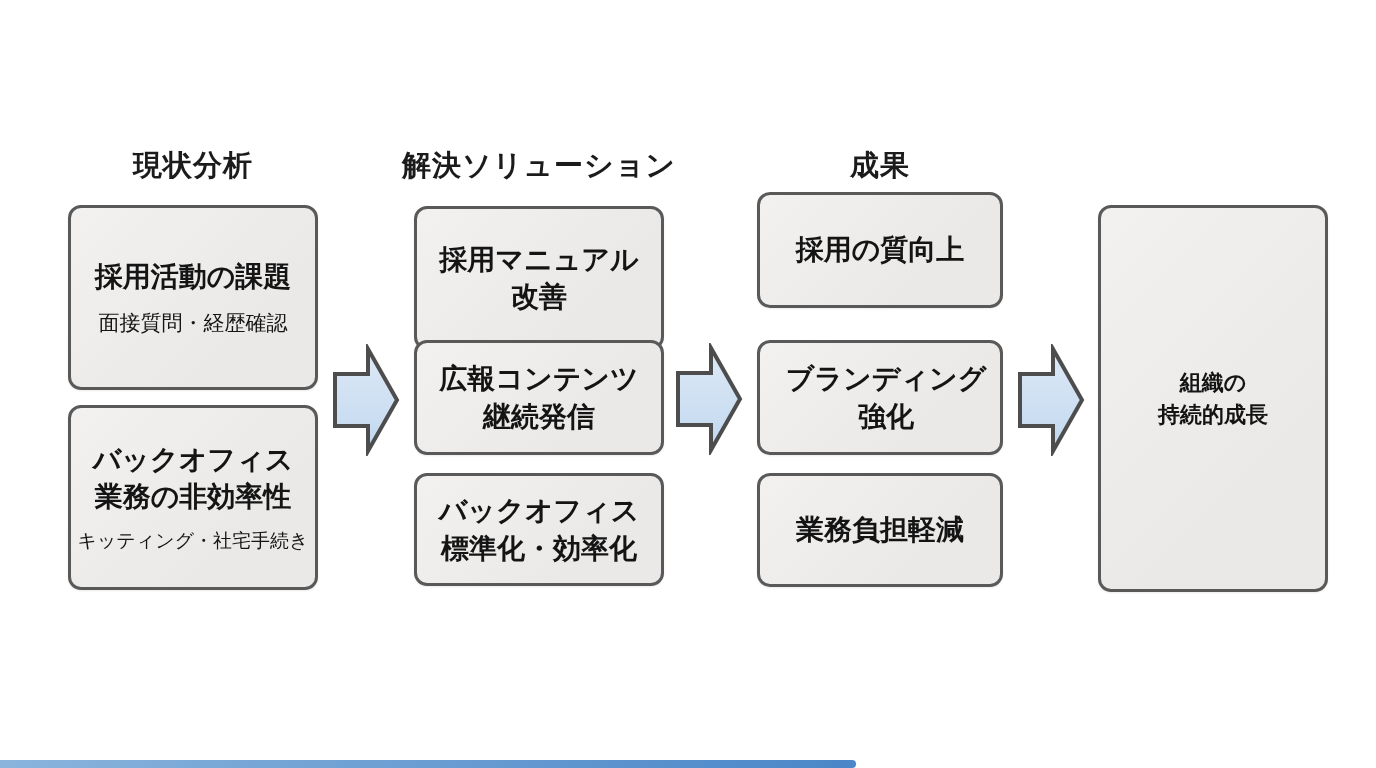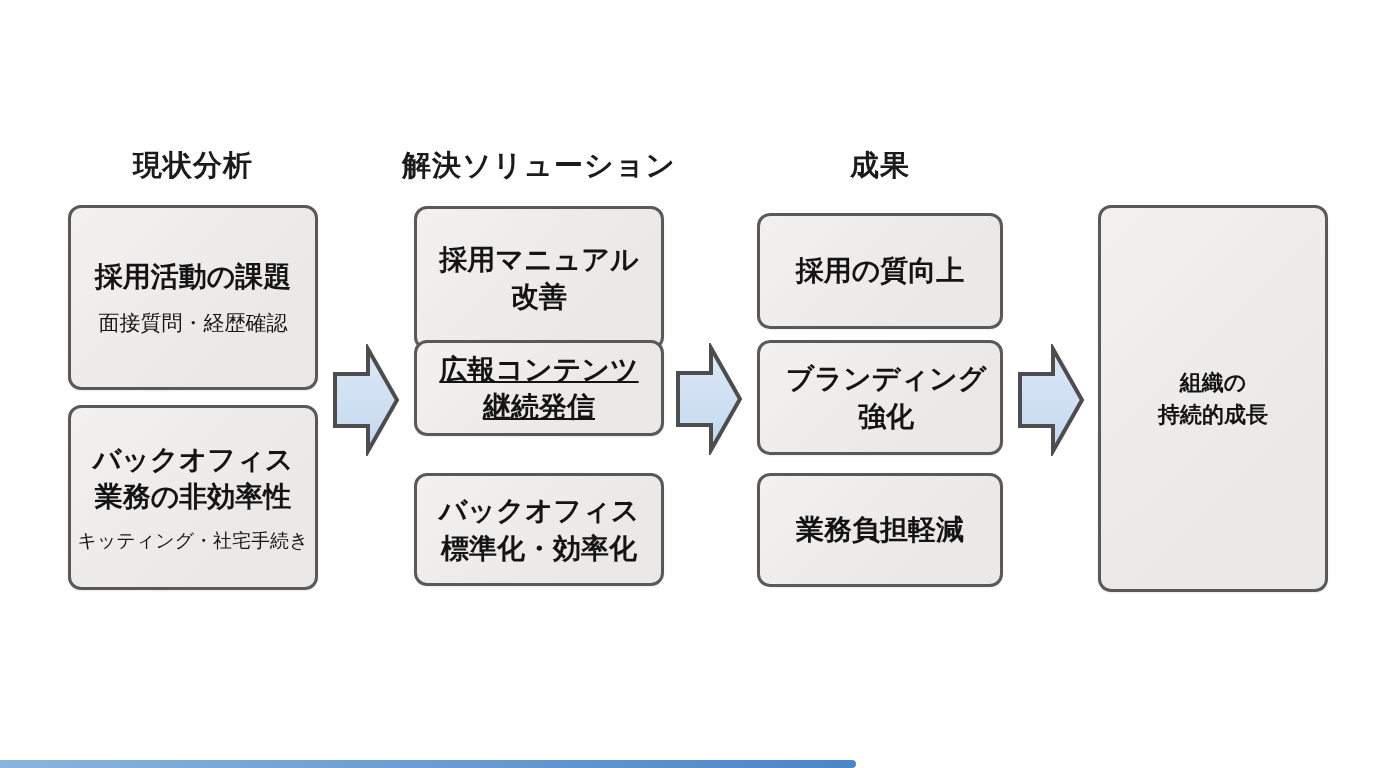--- a/index.html
+++ b/index.html
@@ -83,40 +83,40 @@
           <stop offset="1" stop-color="#c2d8ef"></stop>
       </linearGradient>
     </defs>
     <polygon points="3,30 36,30 36,5 65,56 36,107 36,82 3,82" fill="url(#ag1)" stroke="#4d4d4d" stroke-width="4" stroke-linejoin="miter"></polygon>
   </svg>
 
   <div class="box" style="left:414px;top:206px;width:250px;height:144px;">
     <div class="title">採用マニュアル
 改善</div>
   </div>
-  <div class="box" style="left:414px;top:340px;width:250px;height:96px;text-decoration:underline;">
+  <div class="box" style="left:414px;top:340px;width:250px;height:115px;">
     <div class="title">広報コンテンツ
 継続発信</div>
   </div>
   <div class="box" style="left:414px;top:473px;width:250px;height:113px;">
     <div class="title">バックオフィス
 標準化・効率化</div>
   </div>
 
   <svg class="arrow" style="left:675px;top:343px;" width="68" height="112" viewBox="0 0 68 112">
     <defs>
       <linearGradient id="ag2" x1="0" y1="0" x2="0" y2="1">
         <stop offset="0" stop-color="#dde9f6"></stop>
           <stop offset="1" stop-color="#c2d8ef"></stop>
       </linearGradient>
     </defs>
     <polygon points="3,30 36,30 36,5 65,56 36,107 36,82 3,82" fill="url(#ag2)" stroke="#4d4d4d" stroke-width="4" stroke-linejoin="miter"></polygon>
   </svg>
 
-  <div class="box" style="left:757px;top:213px;width:246px;height:116px;font-family:Liberation Serif, serif;">
+  <div class="box" style="left:757px;top:192px;width:246px;height:116px;font-family:Liberation Serif, serif;">
     <div class="title">採用の質向上</div>
   </div>
   <div class="box" style="left:757px;top:340px;width:246px;height:115px;padding-left:12px;">
     <div class="title">ブランディング
 強化</div>
   </div>
   <div class="box" style="left:757px;top:473px;width:246px;height:114px;justify-content:center;">
     <div class="title">業務負担軽減</div>
   </div>
 

